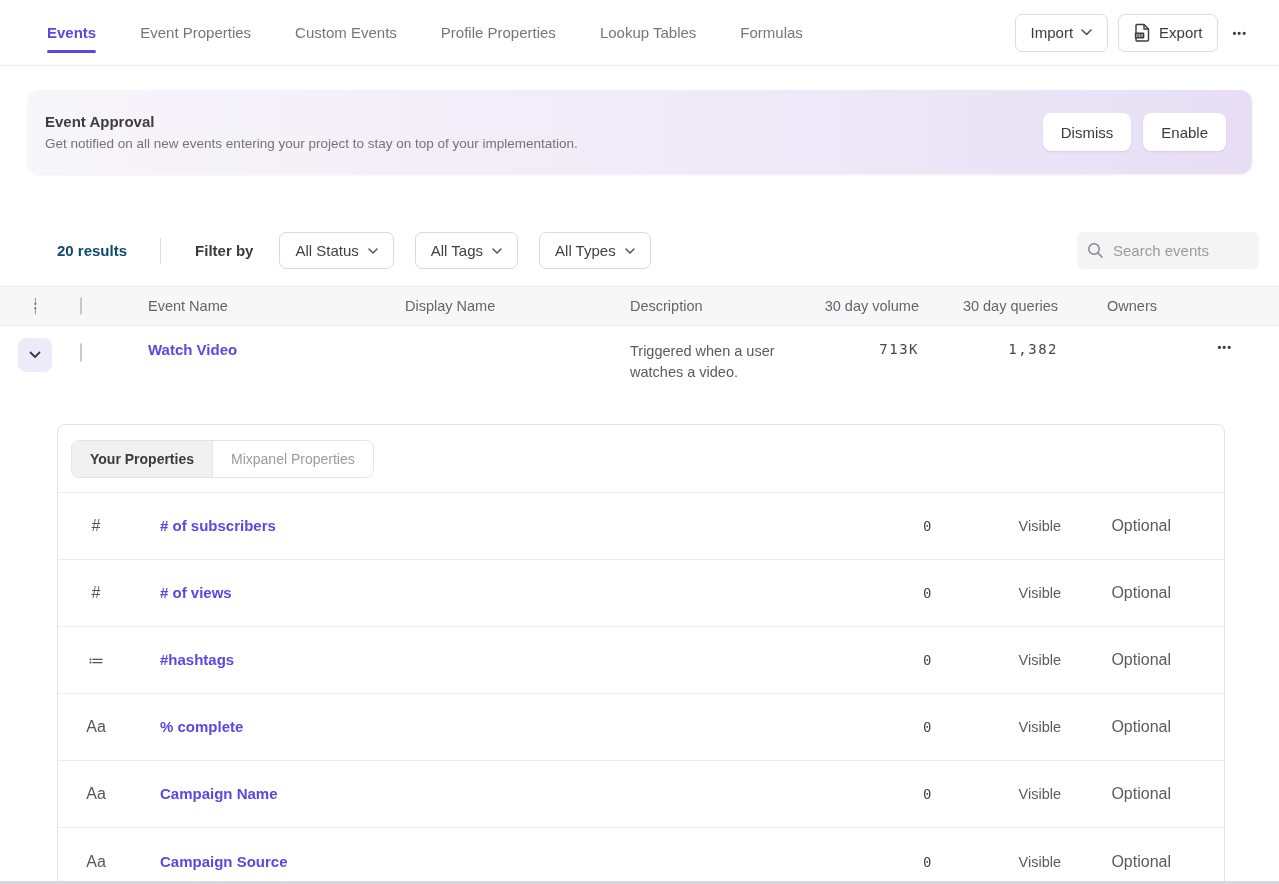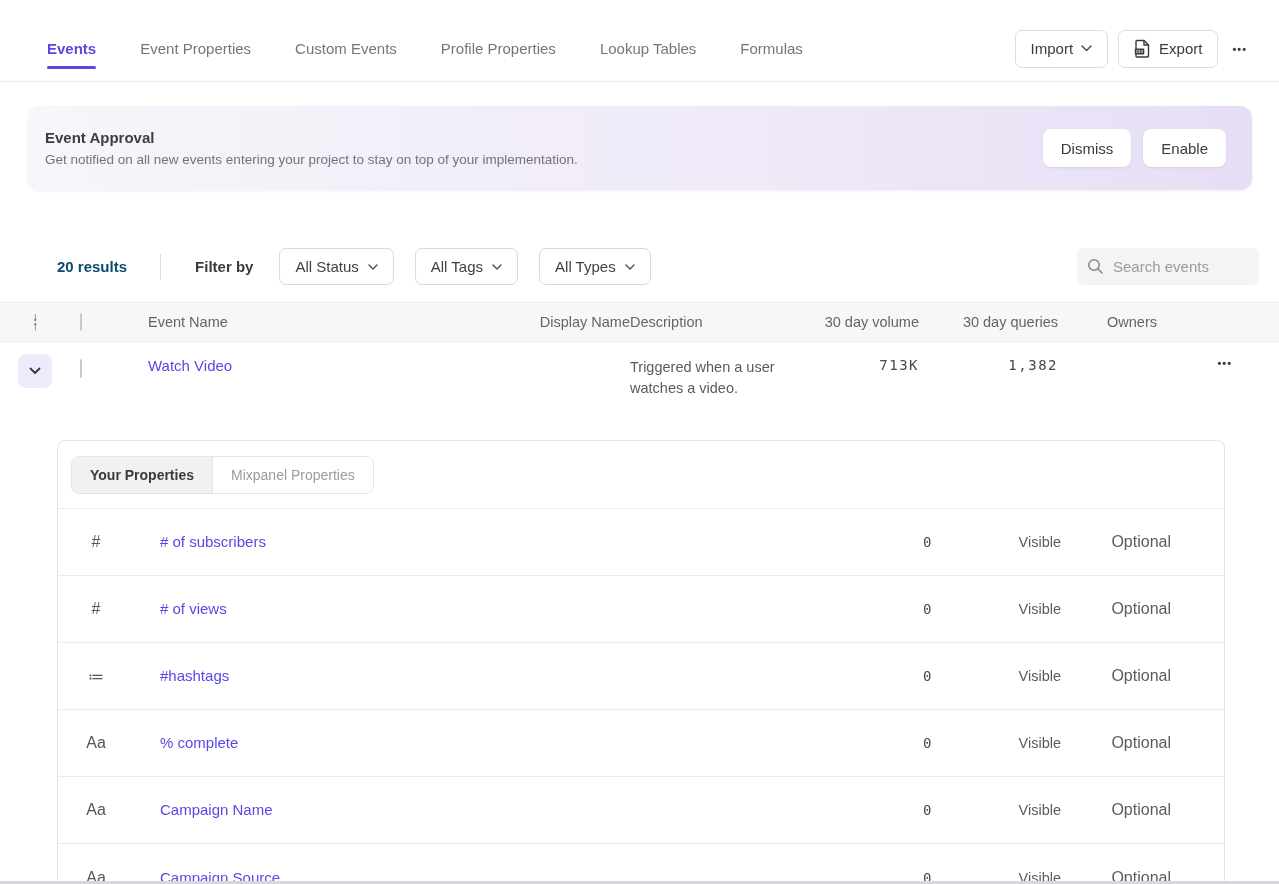--- a/index.html
+++ b/index.html
@@ -1,21 +1,21 @@
 <!DOCTYPE html>
 <html><head>
 <meta charset="utf-8">
 <style>
   * { margin:0; padding:0; box-sizing:border-box; }
   html,body { width:1279px; height:884px; overflow:hidden; background:#fff;
     font-family:"Liberation Sans", sans-serif; color:#3a3a40; }
 
   
   .topbar { height:66px; display:flex; align-items:center; justify-content:space-between;
-    padding:0 28px 0 47px; border-bottom:1px solid #ececee; background:#fff;margin-top:16px; }
+    padding:0 28px 0 47px; border-bottom:1px solid #ececee; background:#fff; }
   .tabs { display:flex; align-items:center; gap:44px; height:100%; }
   .tab { position:relative; font-size:15px; color:#75757e; cursor:pointer; height:100%;
     display:flex; align-items:center; text-decoration:none; }
   .tab.active { color:#5849e6; font-weight:700; }
   .tab.active::after { content:""; position:absolute; left:0; right:0; bottom:12px;
     height:3px; border-radius:2px; background:#5849e6; }
   .topbar-actions { display:flex; align-items:center; gap:10px; }
   .btn { display:inline-flex; align-items:center; gap:8px; height:38px; padding:12px 15px;
     background:#fff; border:1px solid #dcdce0; border-radius:7px; font-size:15px;
     font-weight:500; color:#3a3a40; cursor:pointer; font-family:inherit; }
@@ -48,35 +48,35 @@
     color:#3a3a40; width:130px; font-family:inherit; }
   .search input::placeholder { color:#9a9aa1; }
 
   
   .thead { margin-top:17px; height:40px; background:#f7f7f8; border-top:1px solid #ededf0;
     border-bottom:1px solid #ededf0; display:flex; align-items:center; padding:0 43px 0 18px;
     font-size:14.5px; color:#64646b; }
   .col-exp { width:34px; display:flex; justify-content:center; }
   .col-chk { width:20px; margin-left:28px; }
   .col-name { width:257px; margin-left:48px; }
-  .col-disp { width:225px;text-align:right; }
+  .col-disp { width:225px; }
   .col-desc { width:190px; }
   .col-vol  { width:99px;  text-align:right; }
   .col-qry  { width:139px; text-align:right; }
   .col-own  { width:70px;  margin-left:49px; }
   .col-act  { flex:1; text-align:right; }
   .collapse-icon { display:flex; flex-direction:column; align-items:center; line-height:9px;
     font-size:12px; color:#3a3a40; cursor:pointer; font-weight:700; }
   .checkbox { width:20px; height:20px; border:1.5px solid #c8c8ce; border-radius:5px;
     background:#fff; cursor:pointer; }
   .trow { display:flex; align-items:flex-start; padding:15px 43px 0 18px; height:86px; }
   .expander { width:34px; height:34px; border-radius:8px; background:#edebfa; border:none;
     display:flex; align-items:center; justify-content:center; cursor:pointer; margin-top:-3px; }
   .trow .col-chk { margin-top:3px; }
-  .link { color:#5849e6; font-size:15px; text-decoration:none; cursor:pointer; }
+  .link { color:#5849e6; font-size:15px; text-decoration:none; cursor:pointer;font-weight:bold; }
   .desc-text { font-size:14.5px; color:#5a5a61; line-height:21px; max-width:175px; }
   .num { font-family:"DejaVu Sans Mono", monospace; font-size:14px; color:#47474d;
     letter-spacing:1.5px; }
   .trow .col-act { margin-top:-4px; }
 
   
   .panel { margin:12px 0 0 57px; width:1168px; border:1px solid #e2e2e7; border-radius:8px;
     background:#fff; overflow:hidden; }
   .ptabs-wrap { padding:15px 13px 14px 13px; border-bottom:1px solid #ededf0; }
   .seg { display:inline-flex; border:1px solid #e4e4e8; border-radius:8px; overflow:hidden; }

